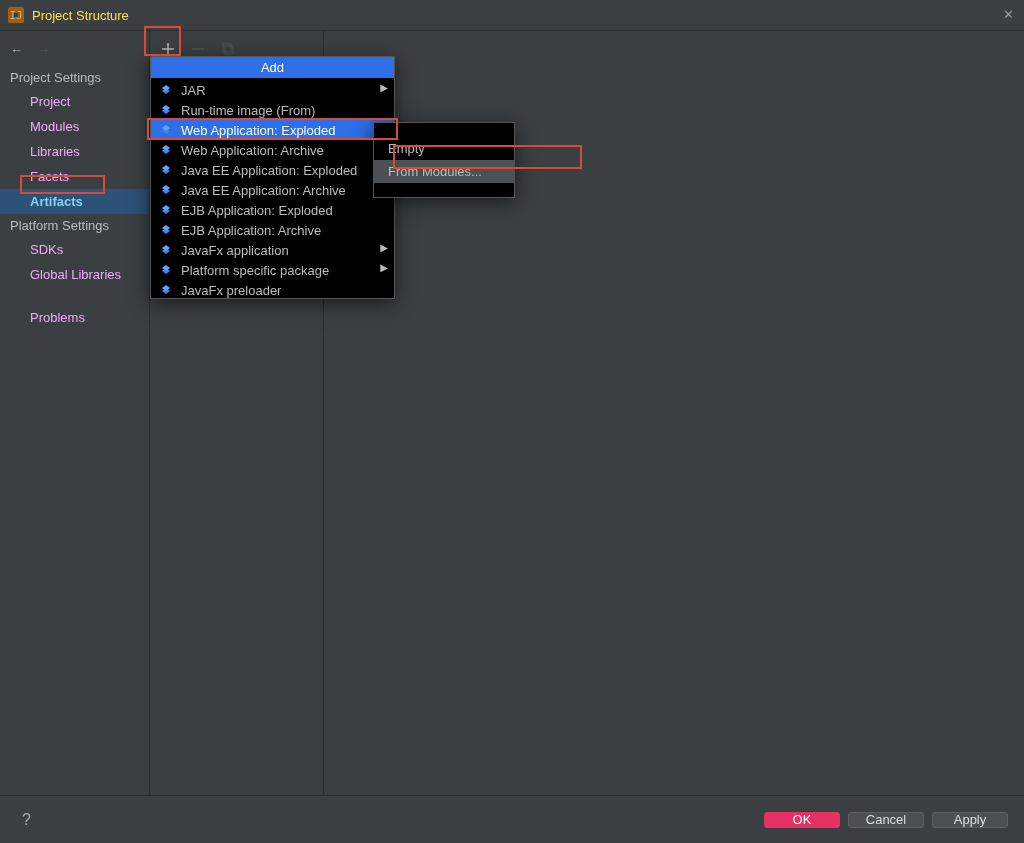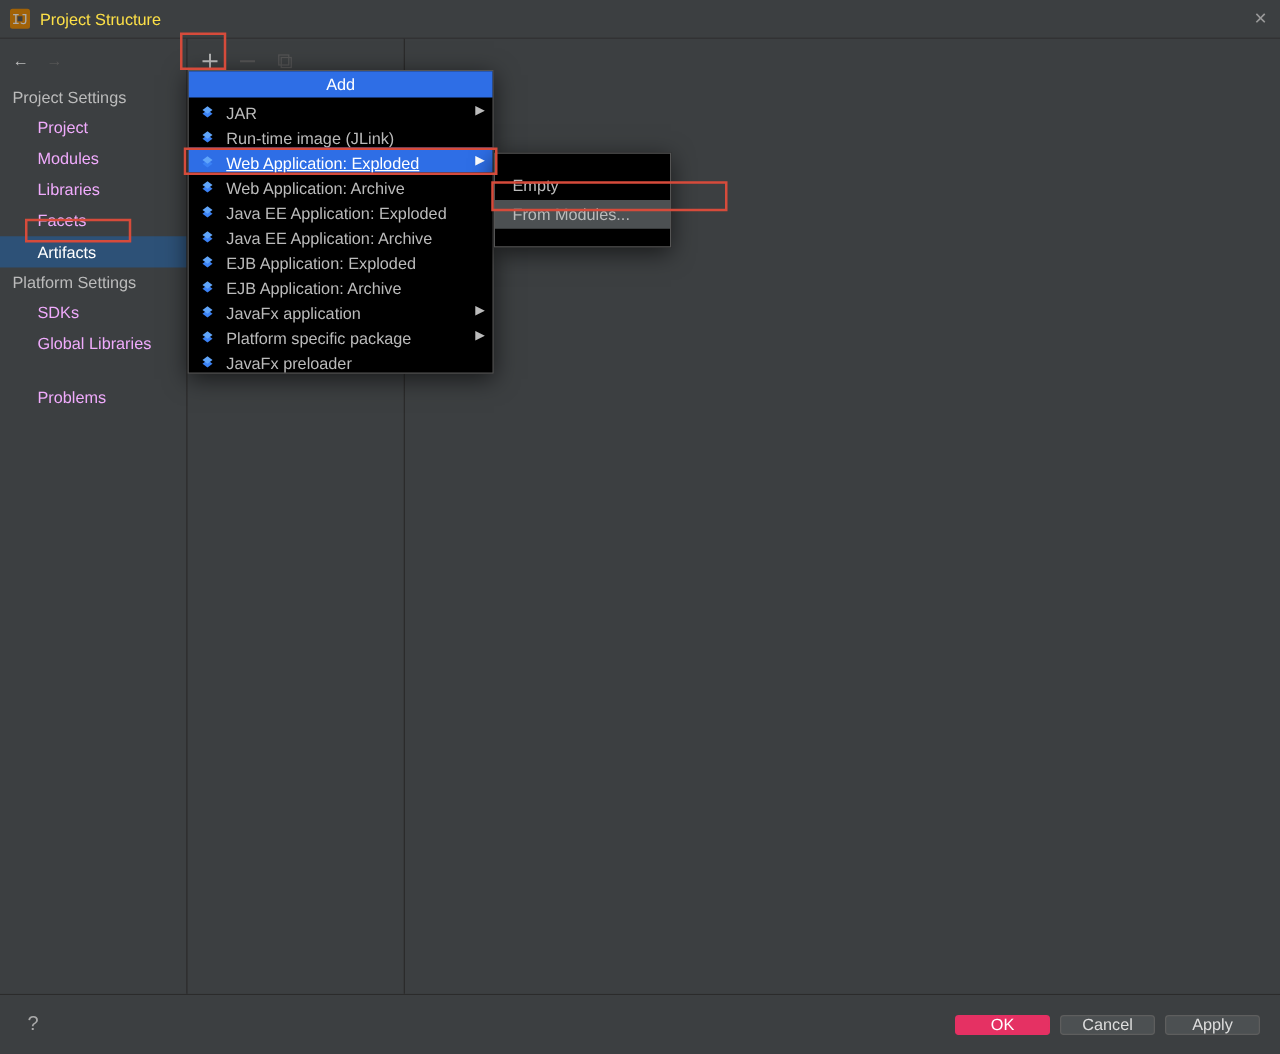--- a/index.html
+++ b/index.html
@@ -30,21 +30,21 @@
   .nav-back-fwd {
     display: flex; gap: 14px; padding: 4px 10px 10px 10px; color: #888;
   }
   .nav-back-fwd .back { color: #bbb; }
   .nav-back-fwd .fwd { color: #555; }
   .section-header { padding: 4px 10px; color: #bbbbbb; font-size: 13px; }
   .nav-item {
     padding: 3px 10px 3px 28px; color: #f0abfc; cursor: pointer;
     border: 2px solid transparent;
   }
-  .nav-item.selected { background: #2d5177; color: #ffffff; }
+  .nav-item.selected { background: #2d5177; color: #7dd3fc; font-weight: bold; }
   .content { flex: 1; display: flex; }
   .artifacts-col {
     width: 174px; border-right: 1px solid #2b2b2b; background: #3c3f41;
   }
   .toolbar {
     height: 28px; display: flex; align-items: center; gap: 10px;
     padding: 0 8px; margin-top: 4px;
   }
   .toolbar .tb-btn {
     width: 20px; height: 20px; display: flex; align-items: center;
@@ -81,21 +81,21 @@
     display: flex; align-items: flex-end; height: 20px;
     padding: 0 20px 0 8px; color: #bbbbbb; cursor: pointer; position: relative;
   }
   .menu-item .mi-icon {
     width: 14px; height: 14px; margin-right: 8px;
     display: inline-flex; align-items: center; justify-content: center;
   }
   .menu-item .arrow {
     position: absolute; right: 6px; top: 4px; font-size: 10px; color: #bbb;
   }
-  .menu-item.highlight { background: #2e6ee6; color: #fff; text-decoration: underline; }
+  .menu-item.highlight { background: #2e6ee6; color: #fff; }
   .menu-item.highlight .arrow { color: #fff; }
   .submenu-item {
     padding: 4px 14px; color: #bbb; cursor: pointer; white-space: nowrap;
   }
   .submenu-item.active { background: #4c5052; }
   
   .hl {
     position: absolute; border: 2px solid #d64b3b; z-index: 50; pointer-events: none;
   }
   
@@ -169,21 +169,21 @@
         <span>JAR</span>
         <span class="arrow">▶</span>
       </div>
       <div class="menu-item">
         <span class="mi-icon art-icon">
           <svg width="14" height="14" viewBox="0 0 14 14">
             <polygon points="7,4 11,7 7,10 3,7" fill="#3b82f6"></polygon>
             <polygon points="7,1 11,4 7,7 3,4" fill="#60a5fa"></polygon>
           </svg>
         </span>
-        <span>Run-time image (JLink)</span>
+        <span>Run-time image (From)</span>
       </div>
       <div class="menu-item highlight">
         <span class="mi-icon art-icon">
           <svg width="14" height="14" viewBox="0 0 14 14">
             <polygon points="7,4 11,7 7,10 3,7" fill="#3b82f6"></polygon>
             <polygon points="7,1 11,4 7,7 3,4" fill="#60a5fa"></polygon>
           </svg>
         </span>
         <span>Web Application: Exploded</span>
         <span class="arrow">▶</span>
@@ -258,21 +258,21 @@
           <svg width="14" height="14" viewBox="0 0 14 14">
             <polygon points="7,4 11,7 7,10 3,7" fill="#3b82f6"></polygon>
             <polygon points="7,1 11,4 7,7 3,4" fill="#60a5fa"></polygon>
           </svg>
         </span>
         <span>JavaFx preloader</span>
       </div>
     </div>
 </div>
 
-<div class="popup" style="left:395px; top:122px; width:142px; padding:14px 0;">
+<div class="popup" style="left:373px; top:122px; width:142px; padding:14px 0;">
   <div class="submenu-item">Empty</div>
   <div class="submenu-item active">From Modules...</div>
 </div>
 
 <div class="hl" style="left:144px; top:26px; width:37px; height:30px;"></div>
 <div class="hl" style="left:20px; top:175px; width:85px; height:19px;"></div>
 <div class="hl" style="left:147px; top:118px; width:251px; height:22px;"></div>
 <div class="hl" style="left:393px; top:145px; width:189px; height:24px;"></div>
 
 <div class="footer">

